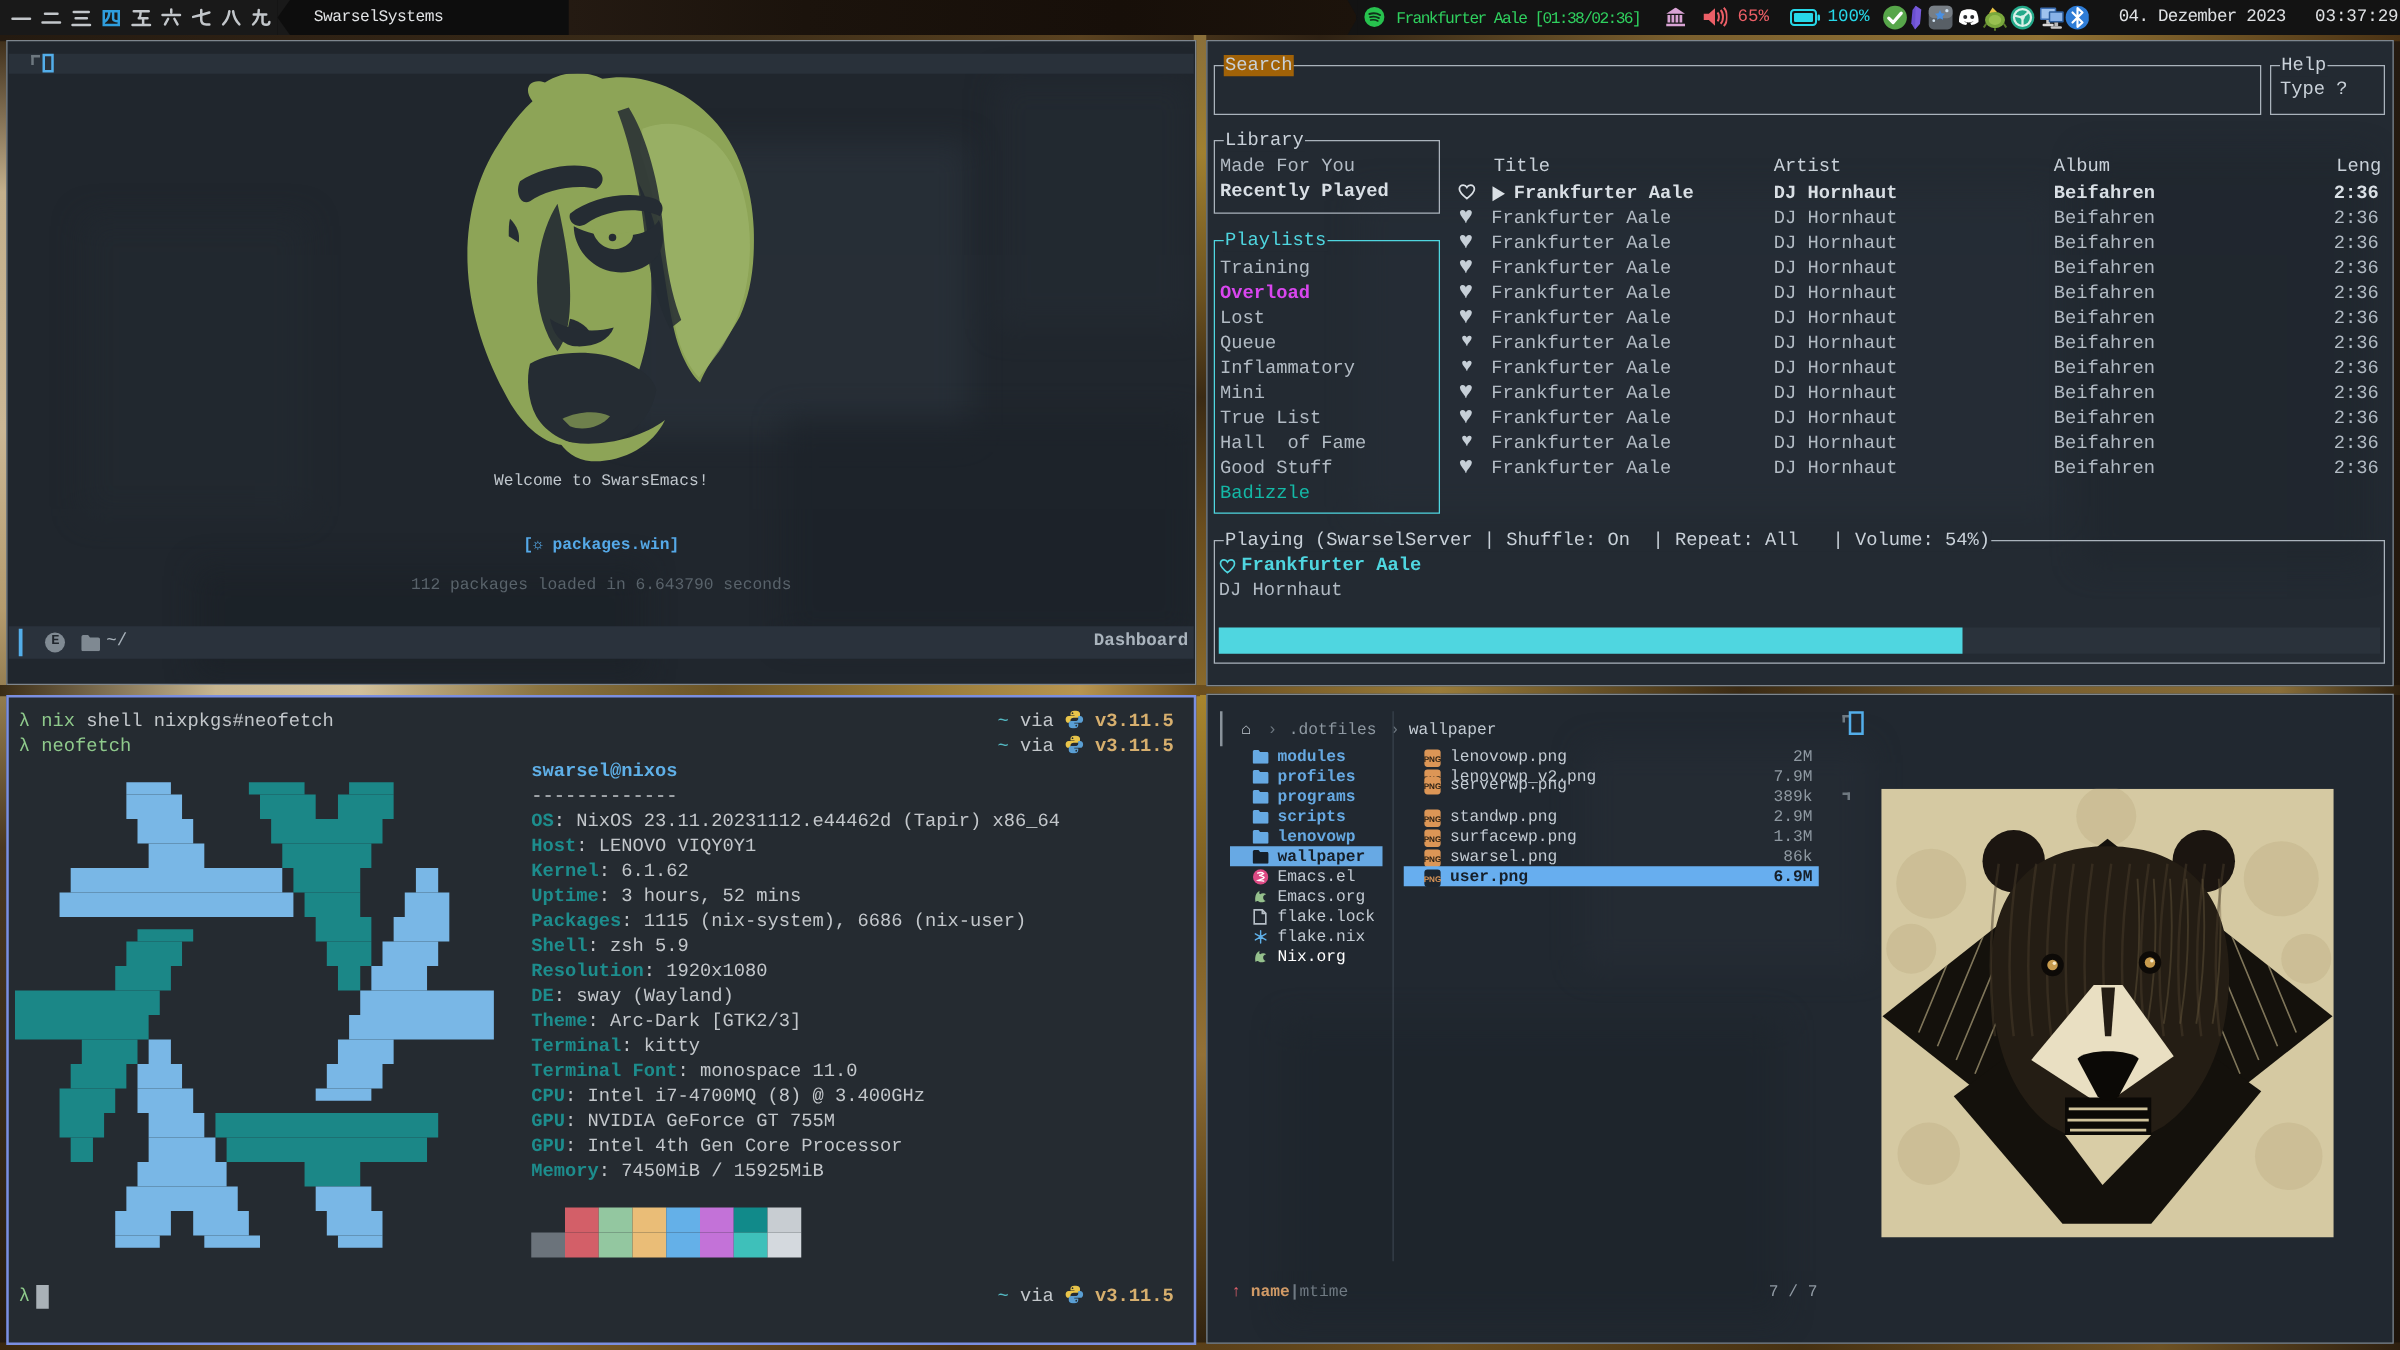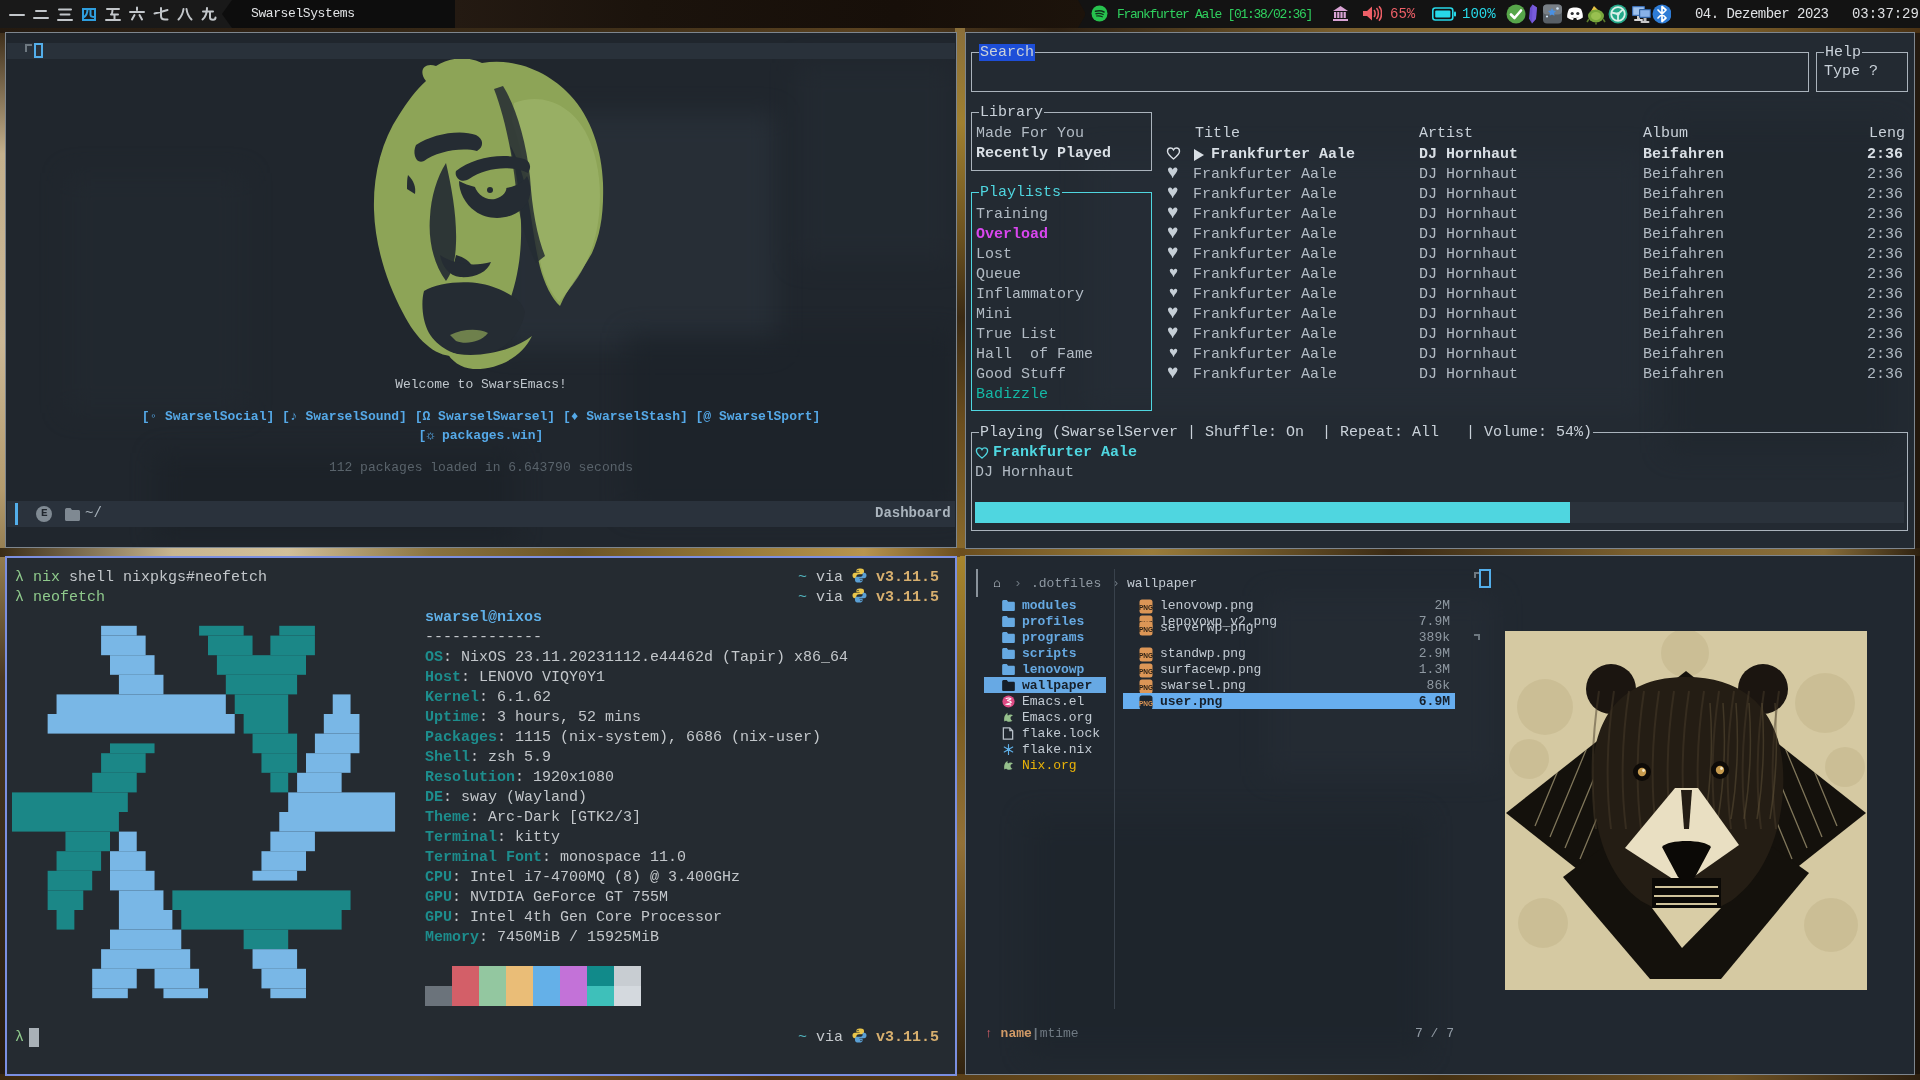--- a/index.html
+++ b/index.html
@@ -147,40 +147,39 @@
       <path d="M110 124 C119 129 132 129 142 126 C144 132 139 138 131 140 C121 142 111 134 110 124 Z" fill="#8da457"></path>
       <circle cx="126" cy="131" r="3" fill="#252c33"></circle>
       <path d="M82 104 C88 130 93 158 92 184 C91.5 202 88 214 82 222 C70 206 64 182 66 158 C67 138 73 118 82 104 Z" fill="#252c33" fill-opacity="0.92"></path>
       <path d="M92 196 C100 198 107 203 109 209 C102 213 94 212 89 209 Z" fill="#252c33"></path>
       <path d="M76 196 C89 205 110 208 127 203 C123 214 110 219 96 218 C85 217 78 207 76 196 Z" fill="#252c33"></path>
       <path d="M60 232 C76 222 112 220 132 229 C150 236 159 244 161 253 C158 272 144 289 122 296 C99 302 75 291 65 274 C58 261 57 243 60 232 Z" fill="#252c33"></path>
       <path d="M82 292 C106 301 146 294 168 277 C158 298 134 311 109 310 C97 309 87 302 82 292 Z" fill="#8da457"></path>
       <path d="M86 276 C98 270 114 269 124 274 C117 283 102 286 92 282 Z" fill="#8da457" fill-opacity="0.7"></path>
     </svg>
   <div class="abs mono" style="left:0;top:344px;width:950px;text-align:center;font-size:13px;color:#c0c7cd">Welcome to SwarsEmacs!</div>
-  <div class="abs mono b" style="left:0;top:376px;width:950px;text-align:center;font-size:13px;color:#55a9e8">[◦ SwarselSocial] [♪ SwarselSound] [Ω SwarselSwarsel] [♦ SwarselStash] [@ SwarselSport]</div>
   <div class="abs mono b" style="left:0;top:395px;width:950px;text-align:center;font-size:13px;color:#55a9e8">[☼ packages.win]</div>
   <div class="abs mono" style="left:0;top:427px;width:950px;text-align:center;font-size:13px;color:#59636b">112 packages loaded in 6.643790 seconds</div>
   <div class="abs" style="left:1px;top:468px;width:948px;height:26px;background:#2a323c"></div>
   <div class="abs" style="left:9px;top:470px;width:3px;height:22px;background:#53aeea"></div>
   <div class="abs" style="left:30px;top:473px;width:16px;height:16px;border-radius:50%;background:#808a93"></div>
   <div class="abs mono b" style="left:35px;top:474px;font-size:11px;color:#20262d">E</div>
   <svg class="abs" style="left:59px;top:475px" width="15" height="13" viewBox="0 0 15 13">
       <path d="M0 2 C0 1 .6 0 1.6 0 H5.5 L7 2 H13.5 C14.4 2 15 2.6 15 3.5 V11.5 C15 12.4 14.4 13 13.5 13 H1.5 C.6 13 0 12.4 0 11.5 Z" fill="#7f8992"></path>
     </svg>
   <div class="abs mono" style="left:79px;top:472px;font-size:14px;color:#a7b1ba">~/</div>
   <div class="abs mono b" style="left:869px;top:472px;font-size:14px;color:#aab4bd">Dashboard</div>
 </div>
 
 <div class="win" style="left:965px;top:32px;width:950px;height:517px;background:#232a32;border:1px solid #7e868e">
   <div class="abs" style="left:120px;top:120px;width:560px;height:260px;background:#272f38;opacity:0.5;filter:blur(12px)"></div>
   <div class="abs" style="left:700px;top:90px;width:230px;height:330px;background:#1f262d;opacity:0.6;filter:blur(12px)"></div>
 
   <div class="tbox" style="left:5px;top:19px;width:838px;height:40px">
-      <div class="tlabel" style="background:#1d4ed8">Search</div>
+      <div class="tlabel" style="background:#a16207">Search</div>
     </div>
   <div class="tbox" style="left:850px;top:19px;width:92px;height:40px">
       <div class="tlabel" style="background:#232a32">Help</div>
     </div>
   <div class="row" style="left:858px;top:29px;color:#c9d1d9">Type ?</div>
 
   <div class="tbox" style="left:5px;top:79px;width:181px;height:59px">
       <div class="tlabel" style="background:#232a32">Library</div>
     </div>
   <div class="row" style="left:10px;top:91px;color:#b2bbc4">Made For You</div>
@@ -429,21 +428,21 @@
     <div class="r13" style="left:36px;top:170px;color:#c3cbd3"><svg width="12" height="13" viewBox="0 0 12 14" style="position:absolute;top:1px">
         <path d="M1 1 H8 L11 4 V13 H1 Z" fill="none" stroke="#b6bec6" stroke-width="1.4"></path>
         <path d="M8 1 V4 H11" fill="none" stroke="#b6bec6" stroke-width="1.4"></path>
       </svg><span style="margin-left:20px">flake.lock</span></div>
     <div class="r13" style="left:36px;top:186px;color:#c3cbd3"><svg width="13" height="13" viewBox="0 0 16 16" style="position:absolute;top:1px">
         <g stroke="#5fb0e8" stroke-width="1.4" stroke-linecap="round">
           <path d="M8 2 V14 M2.8 5 L13.2 11 M2.8 11 L13.2 5"></path>
         </g>
         <circle cx="8" cy="8" r="1.8" fill="#5fb0e8"></circle>
       </svg><span style="margin-left:20px">flake.nix</span></div>
-    <div class="r13" style="left:36px;top:202px;color:#eab308"><svg width="13" height="13" viewBox="0 0 16 16" style="position:absolute;top:1px">
+    <div class="r13" style="left:36px;top:202px;color:#ffffff"><svg width="13" height="13" viewBox="0 0 16 16" style="position:absolute;top:1px">
         <path d="M3 13 C2 9 3 4 7 2 C6.5 3.5 6.5 5 7.5 5.5 C9 4 12 4 13.5 5.5 C11.5 6 10.5 7 10.5 8.5 C10.5 10 11.5 11.5 13 12 C11 13.5 8 13.8 6 12.5 C5 11.8 4 12.2 3 13 Z" fill="#95c08c"></path>
       </svg><span style="margin-left:20px">Nix.org</span></div>
   <div class="abs" style="left:148px;top:13px;width:1px;height:440px;background:#39424c"></div>
   <div class="r13" style="left:173px;top:42px;color:#c3cbd3"><svg width="14" height="15" viewBox="0 0 14 15" style="position:absolute;top:1px">
         <rect x="0.5" y="0.5" width="13" height="14" rx="2.5" fill="#dc9656"></rect>
         <text x="7" y="10.5" text-anchor="middle" font-family="Liberation Sans,sans-serif" font-size="6.5" font-weight="bold" fill="#2a2015">PNG</text>
       </svg><span style="margin-left:21px">lenovowp.png</span></div>
     <div class="r13" style="left:400px;top:42px;width:84px;text-align:right;color:#8f99a2">2M</div>
     <div class="r13" style="left:173px;top:58px;color:#c3cbd3"><svg width="14" height="15" viewBox="0 0 14 15" style="position:absolute;top:1px">
         <rect x="0.5" y="0.5" width="13" height="14" rx="2.5" fill="#dc9656"></rect>

